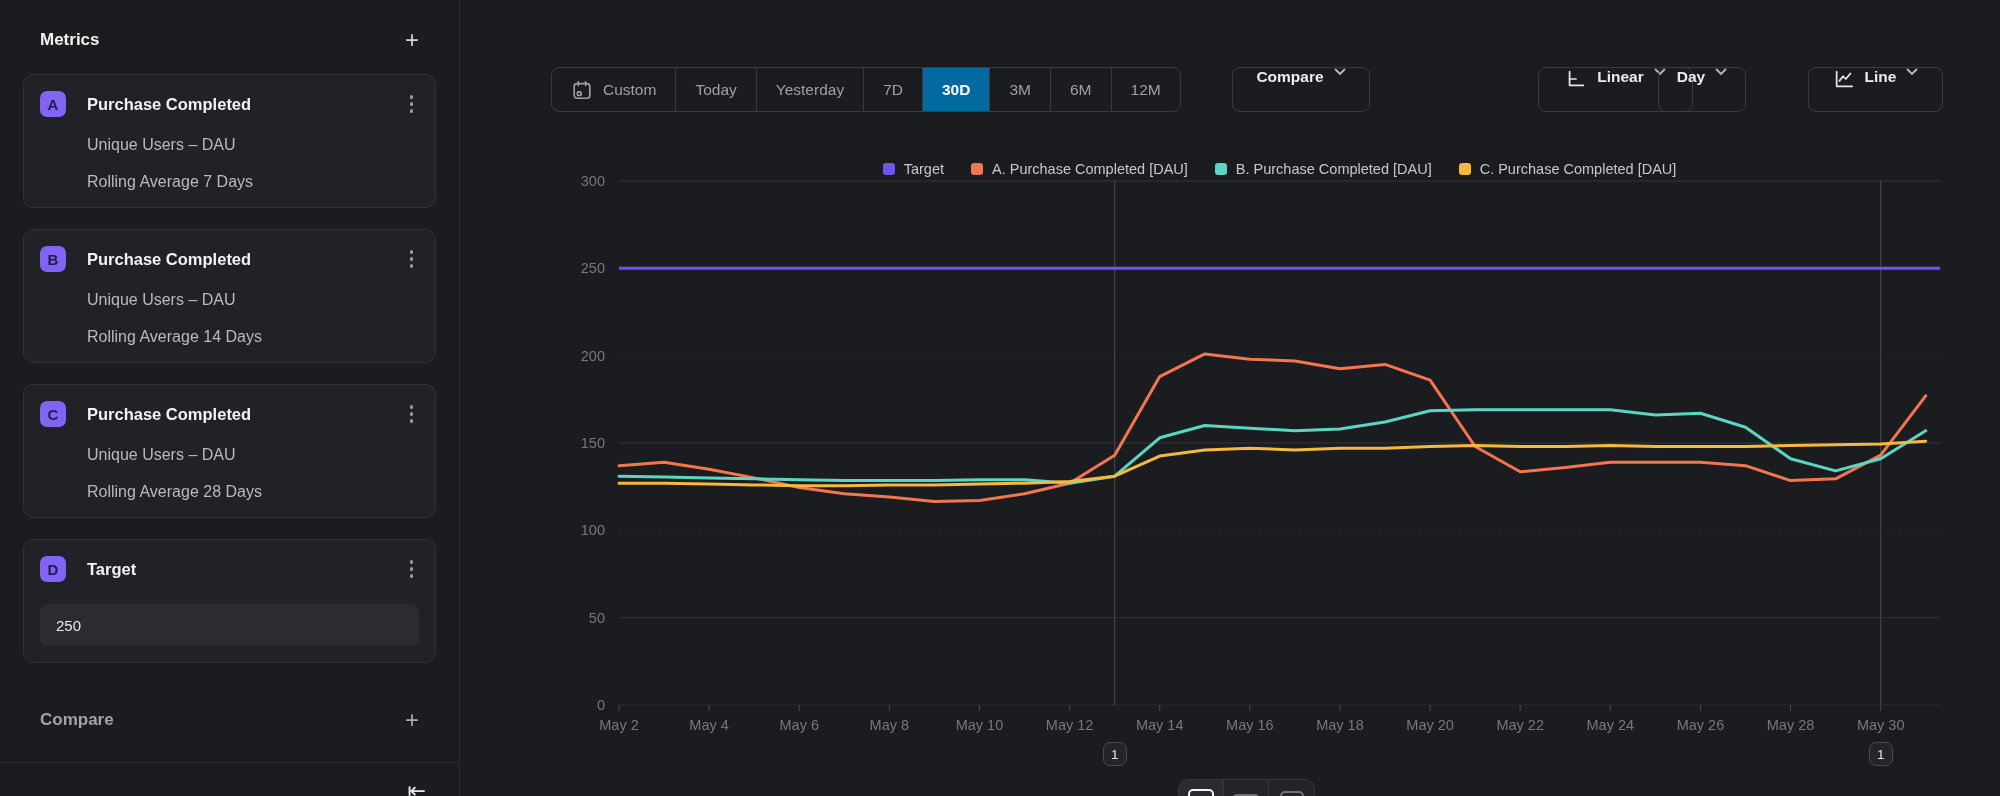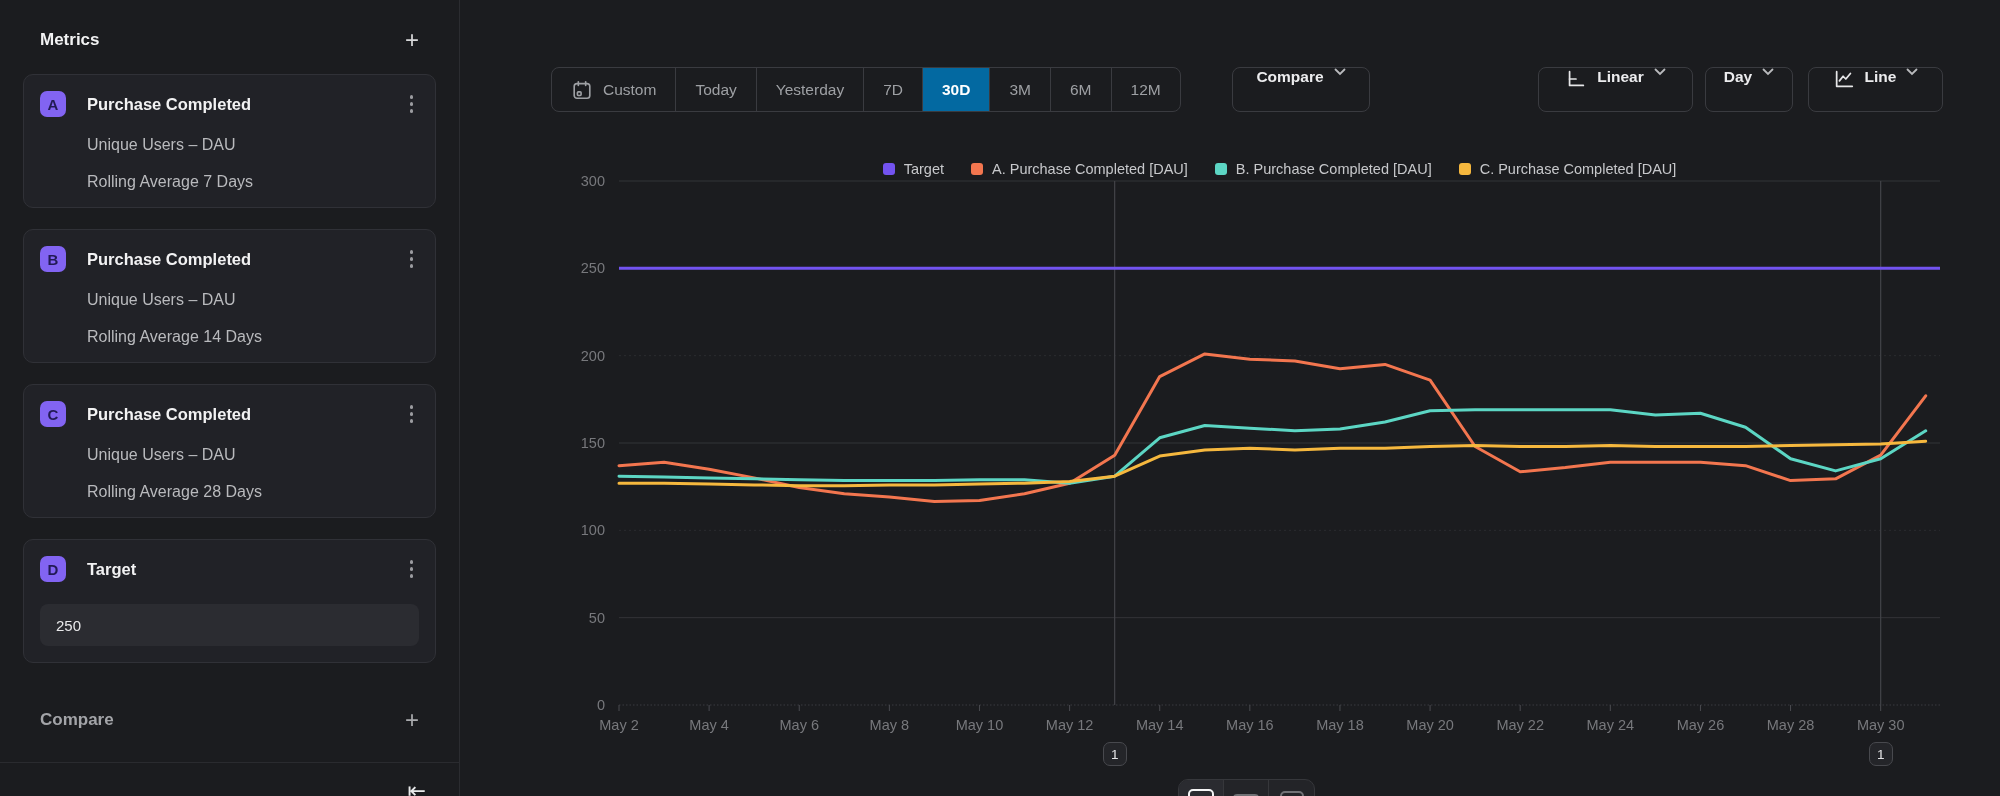--- a/index.html
+++ b/index.html
@@ -197,21 +197,21 @@
         <svg class="tool-icon" viewBox="0 0 24 24" fill="none" stroke="#e6e6e8" stroke-width="1.9" stroke-linecap="round" stroke-linejoin="round">
           <path d="M5 4 V19 H20"></path>
             <path d="M5 12 H12"></path>
         </svg>
         <span>Linear</span>
         <svg class="chev" viewBox="0 0 12 8" fill="none" stroke="#b9babd" stroke-width="1.8" stroke-linecap="round">
             <polyline points="1.5,1.5 6,6 10.5,1.5"></polyline>
           </svg>
       </div>
 
-      <div class="btn" style="left:1245px; width:88px;">
+      <div class="btn" style="left:1198px; width:88px;">
         <span>Day</span>
         <svg class="chev" viewBox="0 0 12 8" fill="none" stroke="#b9babd" stroke-width="1.8" stroke-linecap="round">
             <polyline points="1.5,1.5 6,6 10.5,1.5"></polyline>
           </svg>
       </div>
 
       <div class="btn" style="left:1348px; width:135px;">
         <svg class="tool-icon" viewBox="0 0 24 24" fill="none" stroke="#e6e6e8" stroke-width="1.9" stroke-linecap="round" stroke-linejoin="round">
           <path d="M4 4 V20 H21"></path>
             <polyline points="7,14 11,9 14,12 19,6"></polyline>

